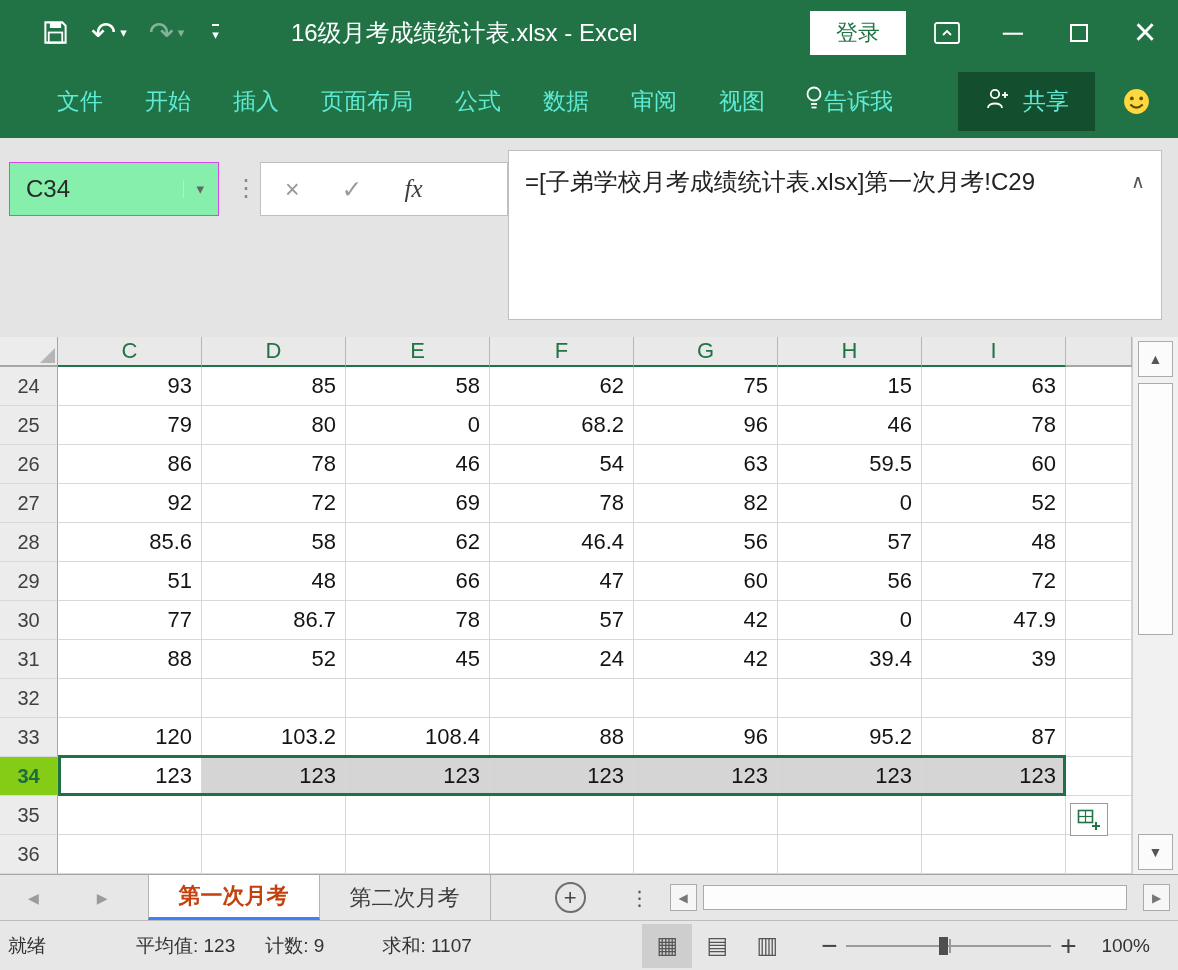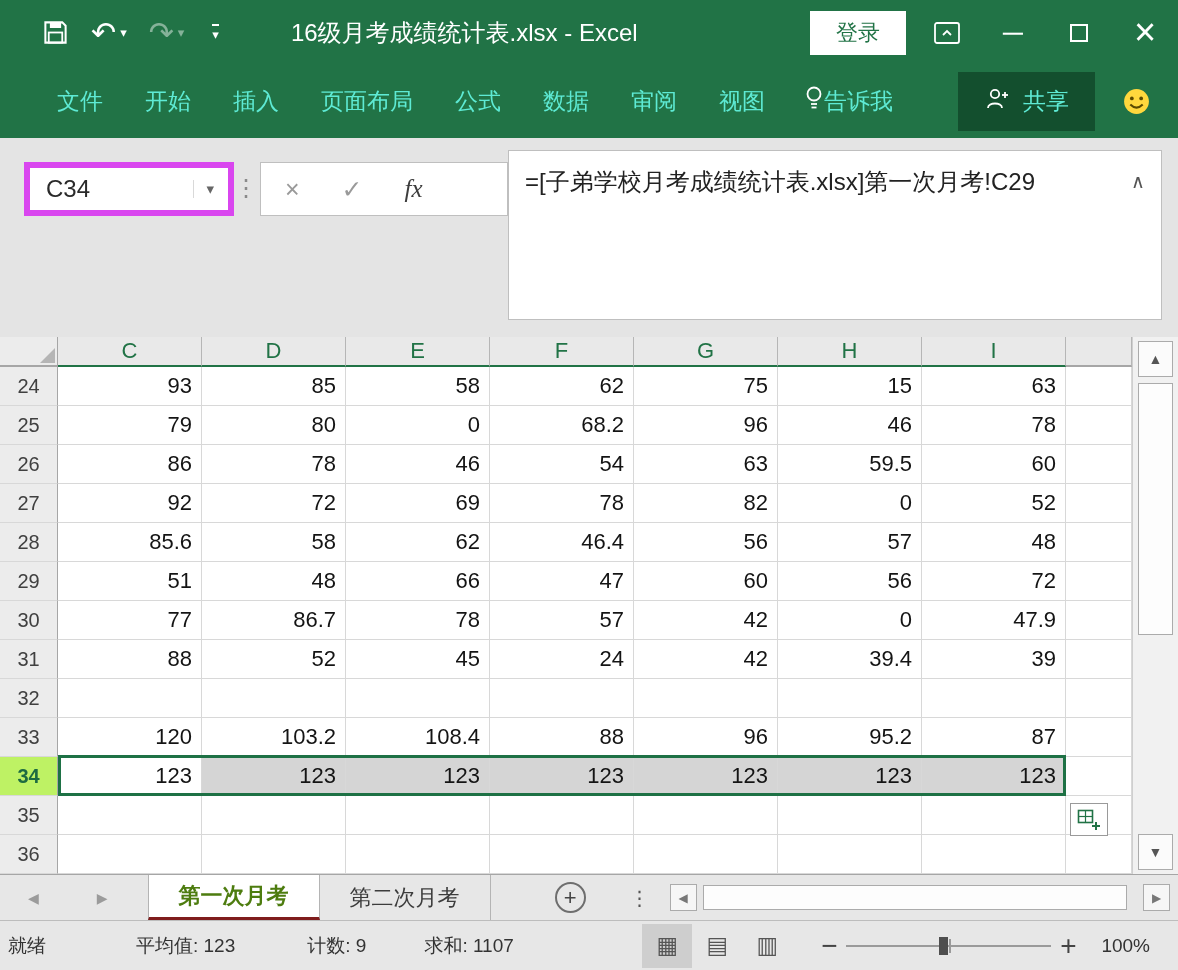--- a/index.html
+++ b/index.html
@@ -26,75 +26,75 @@
   
   .ribbon-row { height: 73px; background: #217346; display: flex; align-items: center; color: #5eead4; flex: 0 0 auto; padding-left: 36px; }
   .rtab-strip { display: flex; align-items: center; }
   .rtab { font-size: 23px; padding: 16px 21px; cursor: default; white-space: nowrap; }
   .tellme { display: flex; align-items: center; padding: 16px 18px; font-size: 23px; cursor: default; }
   .share-btn { display: flex; align-items: center; gap: 12px; background: #134f2e; padding: 14px 26px; font-size: 23px; margin-left: 12px; cursor: default; }
   .smiley { margin: 0 26px 0 26px; display: flex; cursor: default; }
 
   
   .formula-region { position: relative; height: 199px; background: #e4e4e4; flex: 0 0 auto; }
-  .name-box { position: absolute; left: 24px; top: 24px; width: 210px; height: 54px; background: #ffffff; border: 6px solid #d946ef; display: flex; align-items: center; }
+  .name-box { position: absolute; left: 9px; top: 24px; width: 210px; height: 54px; background: #86efac; border: 1px solid #d946ef; display: flex; align-items: center; }
   .nb-text { font-size: 24px; color: #2a2a2a; margin-left: 16px; flex: 1; }
   .nb-caret { color: #666; font-size: 15px; margin-right: 14px; border-left: 1px solid #d9d9d9; padding-left: 12px; }
   .fx-dots { position: absolute; left: 234px; top: 36px; color: #8a8a8a; font-size: 24px; }
   .fx-box { position: absolute; left: 260px; top: 24px; width: 248px; height: 54px; background: #fff; border: 1px solid #bfbfbf; display: flex; align-items: center; gap: 42px; padding-left: 24px; }
   .fx-cancel, .fx-enter { color: #9a9a9a; font-size: 25px; }
   .fx-label { color: #3d3d3d; font-size: 25px; font-style: italic; font-family: "Liberation Serif", "DejaVu Serif", serif; }
   .formula-box { position: absolute; left: 508px; top: 12px; right: 16px; height: 170px; background: #fff; border: 1px solid #bfbfbf; padding: 12px 54px 0 16px; font-size: 24px; color: #222; line-height: 1.55; word-break: break-all; }
   .fb-collapse { position: absolute; top: 16px; right: 16px; color: #555; font-size: 19px; }
 
   
   .grid-area { position: relative; height: 537px; background: #fff; flex: 0 0 auto; }
   .grid-inner { width: 1132px; }
   .header-row { display: flex; height: 30px; }
   .corner { width: 58px; height: 30px; background: #ececec; border-right: 1px solid #a6a6a6; border-bottom: 2px solid #a6a6a6; position: relative; }
   .corner::after { content: ""; position: absolute; right: 2px; bottom: 2px; width: 0; height: 0; border-left: 15px solid transparent; border-bottom: 15px solid #b5b5b5; }
   .col-header { width: 144px; height: 30px; background: #e9e9e9; color: #217346; font-size: 22px; display: flex; align-items: center; justify-content: center; border-right: 1px solid #b6b6b6; border-bottom: 2px solid #217346; cursor: default; }
   .col-header.partial { width: 66px; border-bottom: 2px solid #a6a6a6; }
   .grid-row { display: flex; height: 39px; }
   .row-num { width: 58px; background: #ececec; color: #404040; font-size: 20px; display: flex; align-items: center; justify-content: center; border-right: 1px solid #a6a6a6; border-bottom: 1px solid #d8d8d8; cursor: default; }
-  .row-num.sel { color: #1d6b41; font-weight: bold; background: #bef264; text-align: right; }
+  .row-num.sel { color: #1d6b41; font-weight: bold; background: #84cc16; text-align: right; }
   .cell { width: 144px; font-size: 22px; color: #141414; display: flex; align-items: center; justify-content: flex-end; padding-right: 9px; border-right: 1px solid #d8d8d8; border-bottom: 1px solid #d8d8d8; background: #fff; cursor: default; }
   .cell.partial { width: 66px; }
   .grid-row.selected { position: relative; }
   .grid-row.selected .cell { background: #d5d5d5; }
   .grid-row.selected .cell.active-cell { background: #fff; }
   .grid-row.selected .cell.partial { background: #fff; }
   .grid-row.selected::after { content: ""; position: absolute; left: 58px; right: 66px; top: -2px; bottom: 0; border: 3px solid #1e7145; pointer-events: none; }
   .fill-opts { position: absolute; left: 1070px; top: 466px; width: 38px; height: 33px; background: #fff; border: 1px solid #9a9a9a; display: flex; align-items: center; justify-content: center; cursor: default; }
 
   .vscroll { position: absolute; top: 0; right: 0; width: 46px; height: 537px; background: #f1f1f1; border-left: 1px solid #cfcfcf; }
   .vs-btn { position: absolute; left: 5px; right: 5px; height: 36px; border: 1px solid #ababab; background: #fbfbfb; color: #555; display: flex; align-items: center; justify-content: center; font-size: 14px; cursor: default; }
   .vs-up { top: 4px; }
   .vs-down { bottom: 4px; }
   .vs-thumb { position: absolute; left: 5px; right: 5px; top: 46px; height: 252px; background: #fdfdfd; border: 1px solid #ababab; }
 
   
   .sheet-bar { height: 46px; background: #e7e7e7; border-top: 1px solid #a6a6a6; display: flex; align-items: stretch; flex: 0 0 auto; }
   .snav { display: flex; align-items: center; gap: 58px; margin: 0 40px 0 28px; color: #9b9b9b; font-size: 14px; }
   .stab-strip { display: flex; align-items: stretch; }
   .stab { display: flex; align-items: center; padding: 0 30px; font-size: 22px; color: #3c3c3c; border-right: 1px solid #b4b4b4; cursor: default; }
-  .stab.active { background: #fff; color: #4d7c0f; font-weight: bold; border-bottom: 3px solid #7f1d1d; border-left: 1px solid #b4b4b4; }
+  .stab.active { background: #fff; color: #c2410c; font-weight: bold; border-bottom: 3px solid #3b82f6; border-left: 1px solid #b4b4b4; }
   .add-sheet { width: 31px; height: 31px; border: 2px solid #6e6e6e; border-radius: 50%; color: #444; font-size: 22px; display: flex; align-items: center; justify-content: center; align-self: center; margin-left: 64px; cursor: default; }
   .sb-dots { align-self: center; margin-left: 44px; color: #555; font-size: 20px; }
   .hs-btn { width: 27px; height: 27px; border: 1px solid #ababab; background: #f6f6f6; color: #777; font-size: 12px; display: flex; align-items: center; justify-content: center; align-self: center; cursor: default; }
   .hs-left { margin-left: 20px; }
   .hs-track { flex: 1; align-self: center; height: 27px; margin: 0 4px; position: relative; }
   .hs-thumb { position: absolute; left: 2px; right: 12px; top: 1px; bottom: 1px; background: #fdfdfd; border: 1px solid #ababab; }
   .hs-right { margin-right: 8px; }
 
   
   .status-bar { height: 50px; background: #e7e7e7; border-top: 1px solid #bdbdbd; display: flex; align-items: center; font-size: 19px; color: #333; flex: 0 0 auto; }
   .sb-ready { margin-left: 8px; text-align: center; }
   .sb-avg { margin-left: 90px; }
-  .sb-count { margin-left: 72px; }
+  .sb-count { margin-left: 30px; }
   .sb-sum { margin-left: 58px; }
   .sb-spacer { flex: 1; }
   .view-btn { width: 50px; height: 44px; display: flex; align-items: center; justify-content: center; font-size: 23px; color: #555; cursor: default; }
   .view-btn.active { background: #cecece; }
   .zoom-out { margin-left: 22px; font-size: 28px; color: #444; width: 30px; text-align: center; cursor: default; }
   .zoom-slider { width: 205px; height: 44px; position: relative; margin: 0 2px; display: inline-block; }
   .zs-track { position: absolute; left: 0; right: 0; top: 21px; height: 2px; background: #9a9a9a; }
   .zs-mid { position: absolute; left: 50%; top: 15px; width: 2px; height: 14px; background: #9a9a9a; }
   .zs-thumb { position: absolute; left: 45%; top: 13px; width: 9px; height: 18px; background: #4f4f4f; }
   .zoom-in { font-size: 28px; color: #444; width: 30px; text-align: center; cursor: default; }

